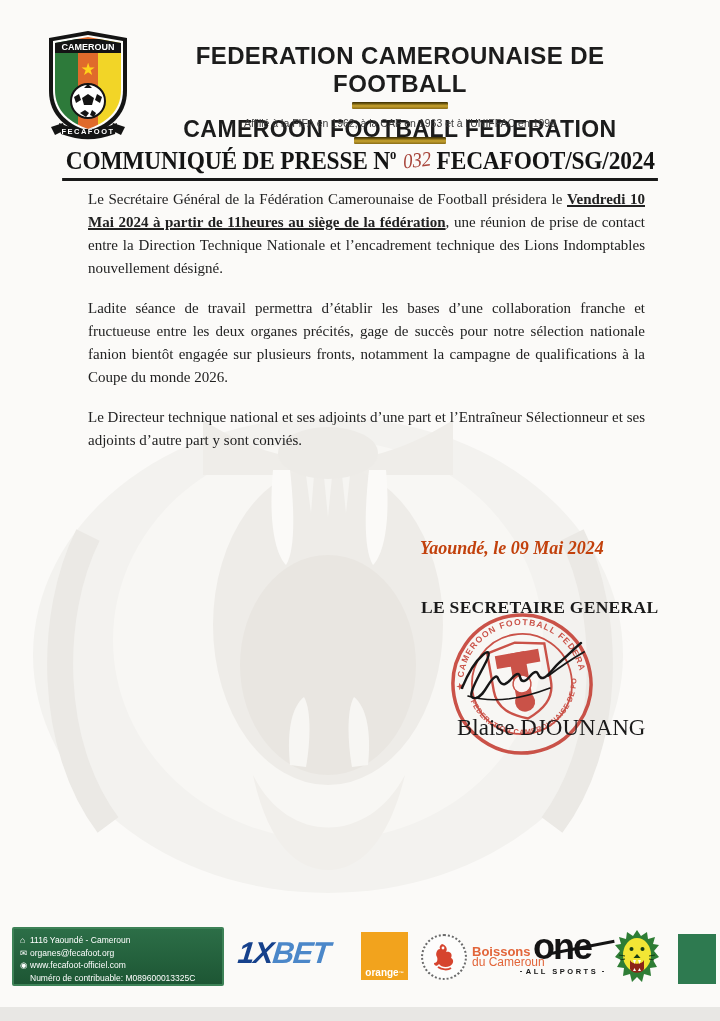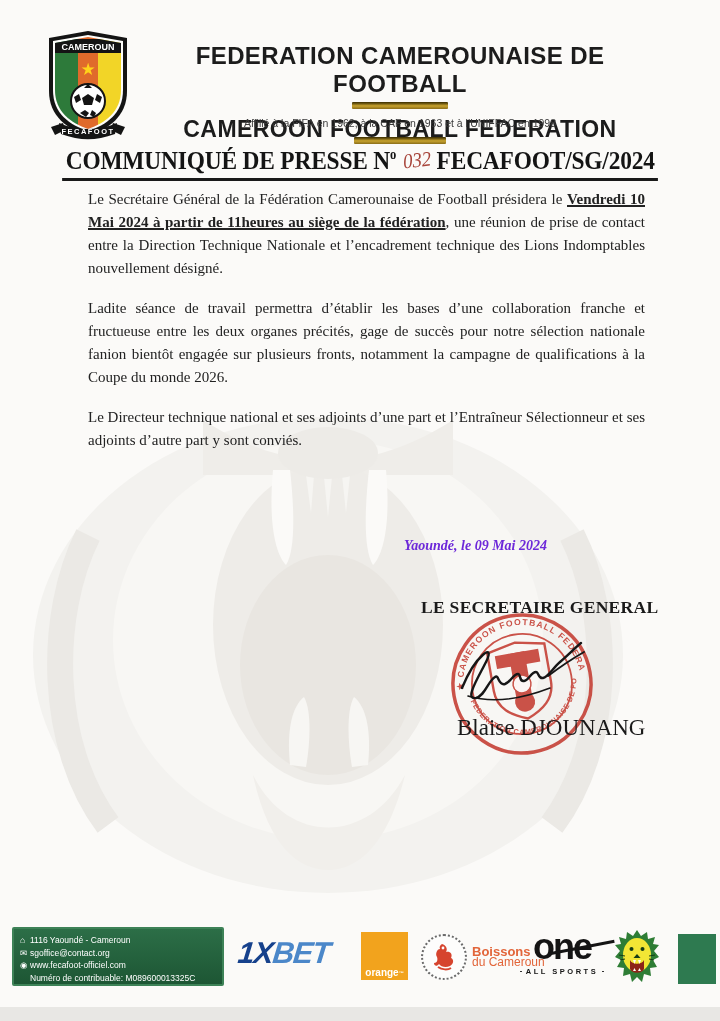--- a/index.html
+++ b/index.html
@@ -28,22 +28,22 @@
   .hand-num{display:inline-block;color:#a8453b;font-style:italic;font-weight:normal;
       font-size:21px;transform:rotate(-6deg) translateY(-2px);margin:0 6px 0 8px;}
 
   
   .bodytext{left:88px;top:188px;width:557px;font-size:15px;line-height:23px;
             color:#222;text-align:justify;z-index:2;}
   .bodytext p{margin:0 0 17px 0;}
   .b-u{font-weight:bold;text-decoration:underline;text-decoration-thickness:1.5px;}
 
   
-  .dateline{left:404px;top:538px;font-size:14px;font-weight:bold;font-style:italic;
-            color:#6d28d9;z-index:2;}
+  .dateline{left:420px;top:538px;font-size:18px;font-weight:bold;font-style:italic;
+            color:#c2410c;z-index:2;}
   .role{left:421px;top:597px;font-size:17.5px;font-weight:bold;color:#1a1a1a;
         letter-spacing:.3px;z-index:3;}
   .stamp{left:448px;top:610px;width:148px;height:148px;z-index:2;opacity:.88;
          transform:rotate(-10deg);}
   .signature{left:452px;top:636px;width:136px;height:72px;z-index:4;}
   .signame{left:457px;top:715px;font-size:23px;font-weight:normal;color:#1a1a1a;z-index:4;}
 
   
   .watermark{left:28px;top:415px;width:604px;height:480px;z-index:0;}
 
@@ -189,21 +189,21 @@
   <path d="M96,40 C104,34 118,24 132,16" fill="none" stroke="#161616" stroke-width="2" stroke-linecap="round"></path>
   <path d="M16,60 C42,68 72,62 98,52" fill="none" stroke="#161616" stroke-width="1.6" stroke-linecap="round"></path>
 </svg>
 
 <div class="abs signame">Blaise DJOUNANG</div>
 
 <div class="abs footer">
 
   <div class="contact-box">
     <div><span class="ico">⌂</span><span>1116 Yaoundé - Cameroun</span></div>
-    <div><span class="ico">✉</span><span>sgoffice@contact.org</span></div>
+    <div><span class="ico">✉</span><span>organes@fecafoot.org</span></div>
     <div><span class="ico">◉</span><span>www.fecafoot-officiel.com</span></div>
     <div class="tax">Numéro de contribuable: M089600013325C</div>
   </div>
 
   <div class="bet">
     <span class="x1">1X</span><span class="brest">BET</span>
   </div>
 
   <div class="orangebox">
     <span><span>orange</span><span class="tm">™</span></span>

